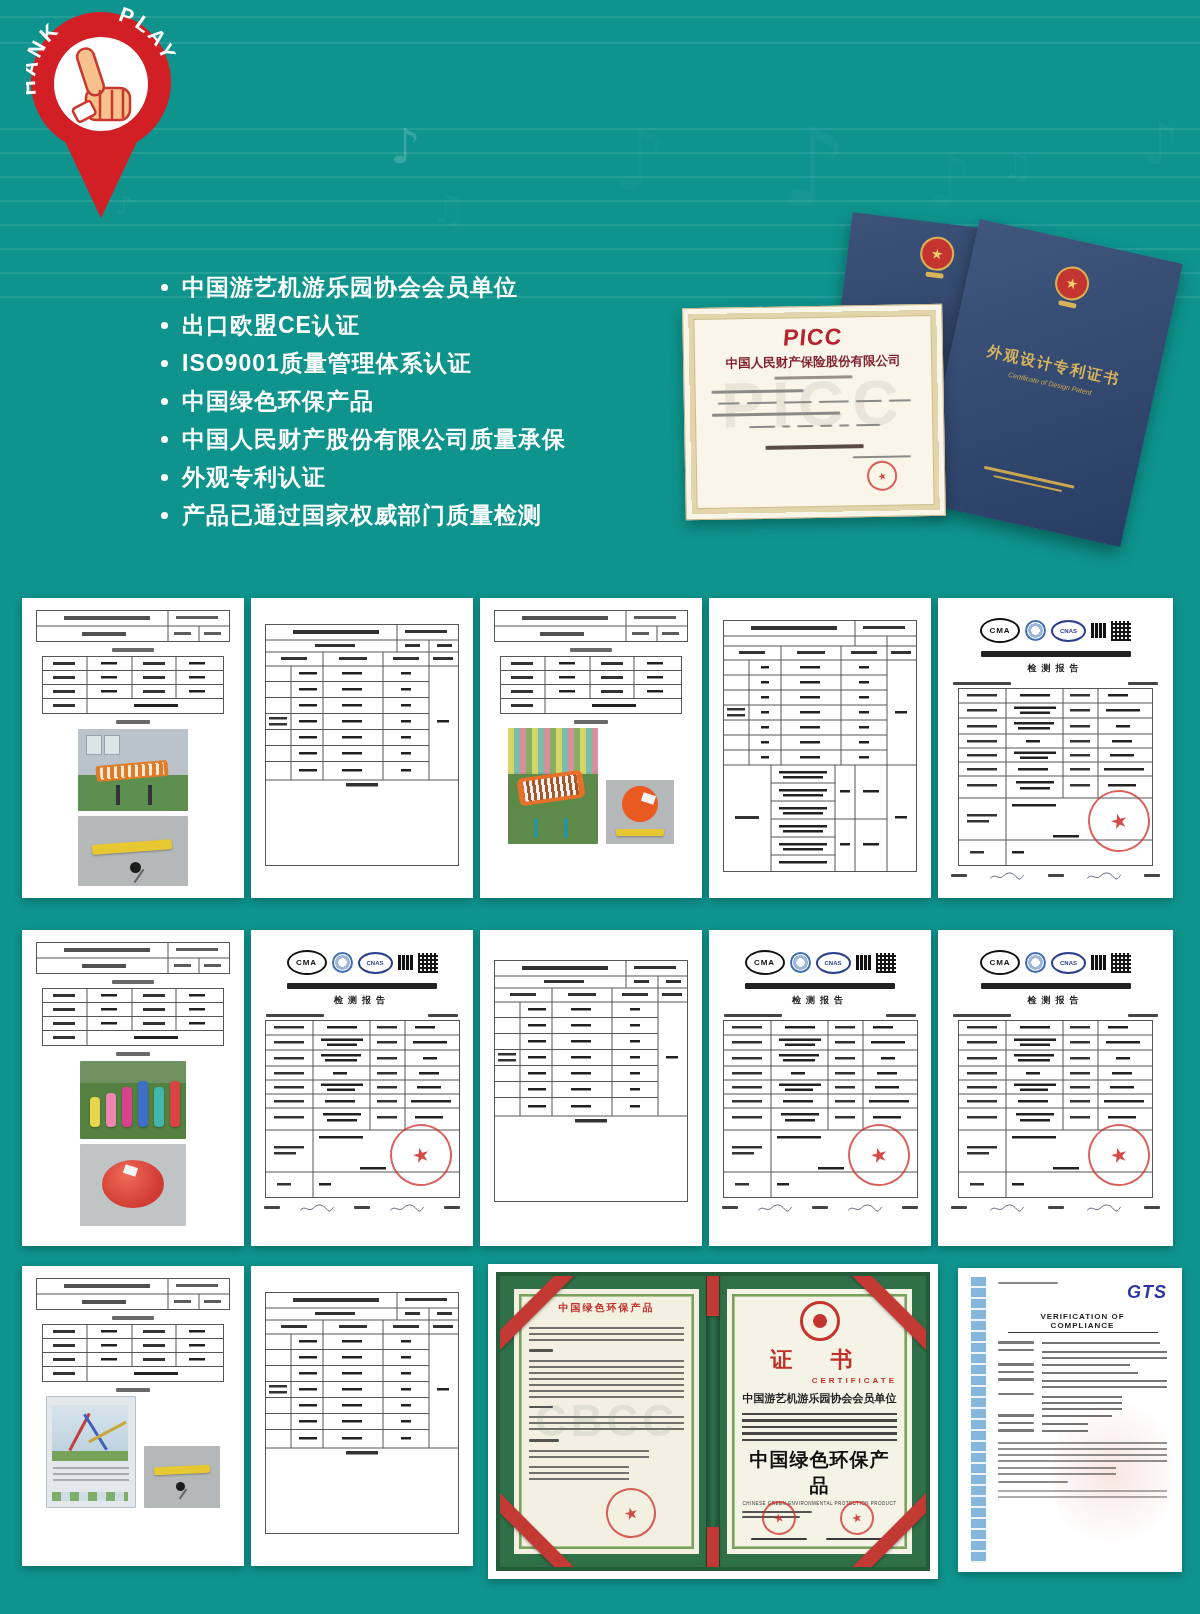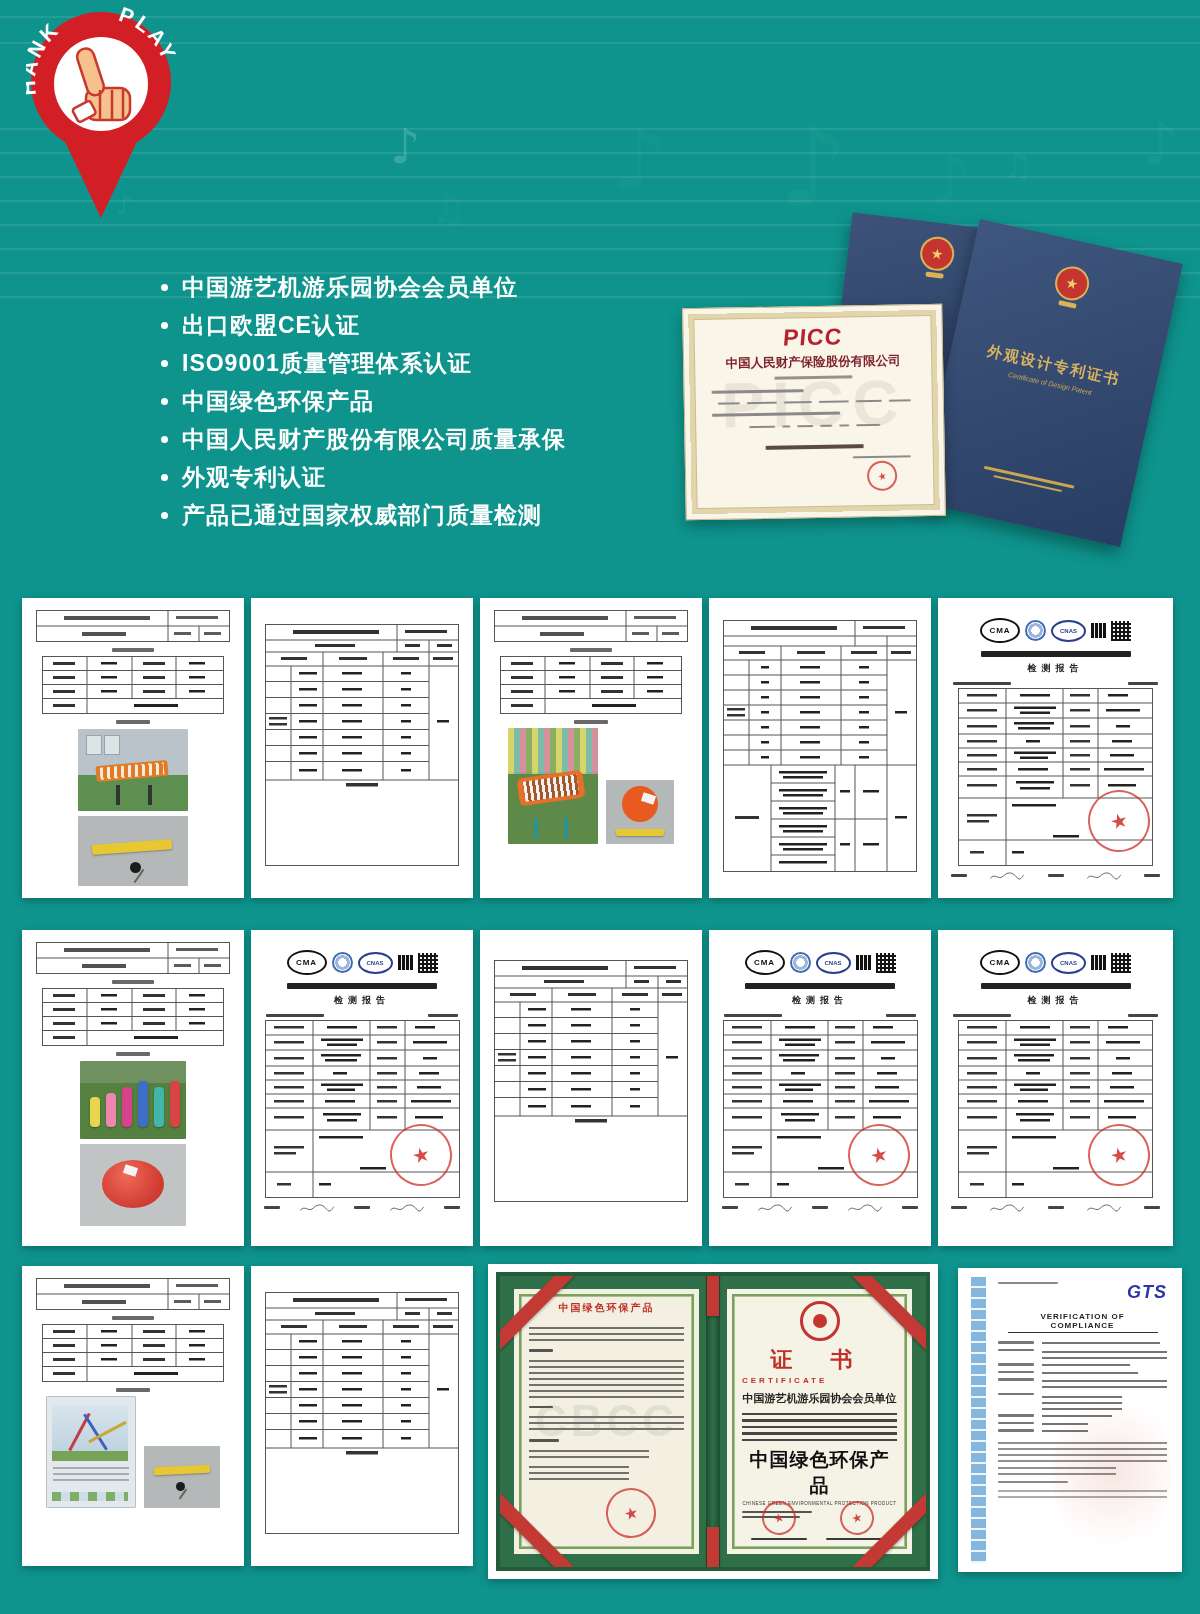--- a/index.html
+++ b/index.html
@@ -106,21 +106,21 @@
   .gpage.l{left:14px;} .gpage.r{right:14px;background:#f5f2e6;}
   .gbord{position:absolute;inset:5px;border:2px solid #7aa05e;box-shadow:0 0 0 1px #a9c290 inset;}
   .gcontent{position:absolute;inset:12px 15px;}
   .gtitle{text-align:center;color:#c03028;font-weight:bold;font-size:10px;letter-spacing:2px;}
   .gwm{position:absolute;left:0;right:0;top:95px;text-align:center;font-size:44px;font-weight:900;
     color:rgba(110,130,110,.14);letter-spacing:4px;}
   .gemb{width:34px;height:34px;border:3px solid #c5352f;border-radius:50%;margin:0 auto;
     display:flex;align-items:center;justify-content:center;}
   .gemb i{display:block;width:14px;height:14px;border-radius:50%;background:#c5352f;}
   .zheng{text-align:center;color:#c03028;font-weight:900;font-size:22px;letter-spacing:16px;margin-top:4px;filter:blur(.2px);}
-  .certen{text-align:left;color:#c03028;font-weight:bold;font-size:8px;letter-spacing:3px;margin-top:1px;}
+  .certen{text-align:right;color:#c03028;font-weight:bold;font-size:8px;letter-spacing:3px;margin-top:1px;}
   .gcompany{text-align:center;color:#222;font-weight:bold;font-size:11px;margin-top:6px;filter:blur(.2px);}
   .gbig{text-align:center;color:#101010;font-weight:900;font-size:19px;letter-spacing:1px;margin-top:6px;filter:blur(.2px);}
   .gbigen{text-align:center;color:#333;font-size:4.5px;letter-spacing:.5px;margin-top:2px;}
   .gstamps{position:absolute;left:0;right:0;bottom:2px;display:flex;justify-content:space-around;}
   .gst{text-align:center;}
   
   .band{position:absolute;left:13px;top:9px;bottom:9px;width:15px;background:#85b7dc;
     background-image:repeating-linear-gradient(0deg,rgba(255,255,255,.85) 0 2px,transparent 2px 11px);}
   .gtsc{position:absolute;left:40px;right:15px;top:14px;bottom:12px;}
   .gts-logo{position:absolute;right:0;top:0;font-size:18px;font-weight:900;color:#2a35a8;letter-spacing:1px;font-style:italic;}

